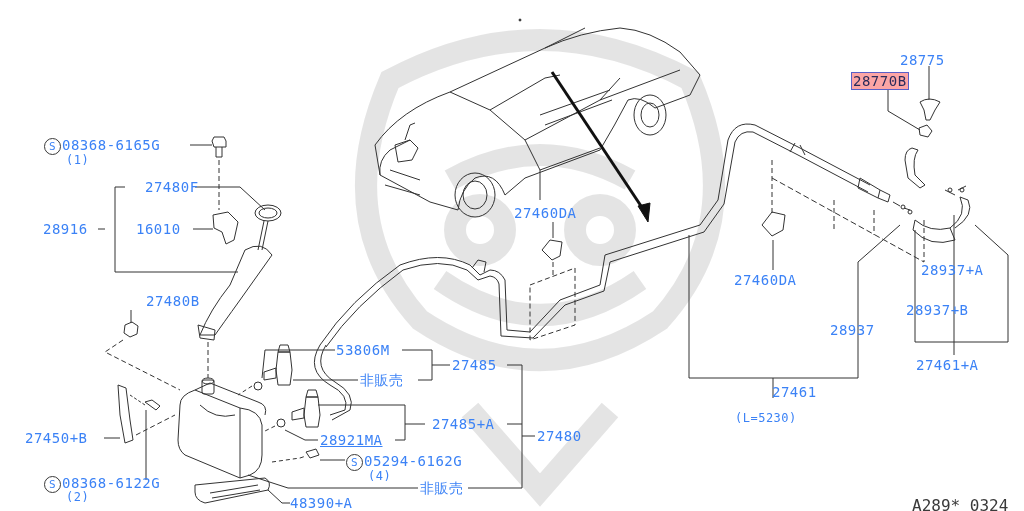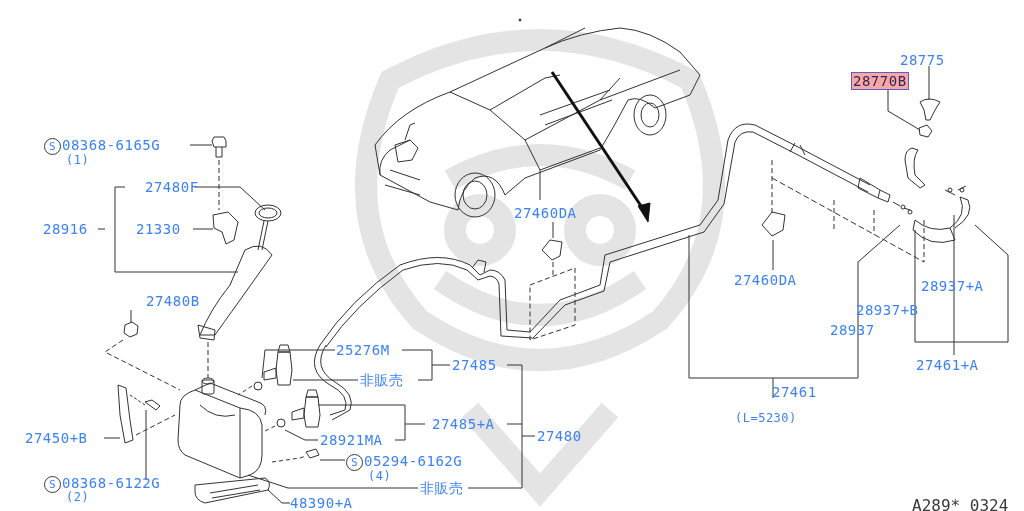--- a/index.html
+++ b/index.html
@@ -166,51 +166,51 @@
   </g>
 </svg>
 
 <div class="lbl" style="left:44px;top:137px;">
   <span class="s-circle">S</span><span>08368-6165G</span>
 </div>
 <div class="lbl small" style="left:66px;top:154px;">(1)</div>
 
 <div class="lbl" style="left:129px;top:179px;margin-left:16px;">27480F</div>
 <div class="lbl" style="left:43px;top:221px;">28916</div>
-<div class="lbl" style="left:136px;top:221px;">21330</div>
+<div class="lbl" style="left:136px;top:221px;">16010</div>
 <div class="lbl" style="left:98px;top:293px;margin-left:48px;">27480B</div>
 <div class="lbl" style="left:25px;top:430px;">27450+B</div>
 
 <div class="lbl" style="left:44px;top:475px;">
   <span class="s-circle">S</span><span>08368-6122G</span>
 </div>
 <div class="lbl small" style="left:66px;top:491px;">(2)</div>
 
 <div class="lbl" style="left:290px;top:495px;">48390+A</div>
 
-<div class="lbl" style="left:336px;top:342px;">25276M</div>
+<div class="lbl" style="left:336px;top:342px;">53806M</div>
 <div class="lbl" style="left:360px;top:372px;">非販売</div>
 <div class="lbl" style="left:452px;top:357px;">27485</div>
 <div class="lbl" style="left:432px;top:416px;">27485+A</div>
-<div class="lbl" style="left:320px;top:432px;">28921MA</div>
+<div class="lbl" style="left:320px;top:432px;text-decoration:underline;">28921MA</div>
 <div class="lbl" style="left:537px;top:428px;">27480</div>
 
 <div class="lbl" style="left:346px;top:453px;">
   <span class="s-circle">S</span><span>05294-6162G</span>
 </div>
 <div class="lbl small" style="left:368px;top:470px;">(4)</div>
 <div class="lbl" style="left:420px;top:480px;">非販売</div>
 
 <div class="lbl" style="left:514px;top:205px;">27460DA</div>
 <div class="lbl" style="left:734px;top:272px;">27460DA</div>
 
 <div class="lbl" style="left:900px;top:52px;">28775</div>
 <div class="lbl hl" style="left:851px;top:72px;">28770B</div>
 
-<div class="lbl" style="left:921px;top:278px;">28937+A</div>
-<div class="lbl" style="left:856px;top:302px;">28937+B</div>
+<div class="lbl" style="left:921px;top:262px;">28937+A</div>
+<div class="lbl" style="left:906px;top:302px;">28937+B</div>
 <div class="lbl" style="left:830px;top:322px;">28937</div>
 <div class="lbl" style="left:916px;top:357px;">27461+A</div>
 
 <div class="lbl" style="left:752px;top:384px;margin-left:20px;">27461</div>
 <div class="lbl small" style="left:735px;top:412px;">(L=5230)</div>
 
 <div class="ref" style="left:912px;top:496px;">A289* 0324</div>
 
 </body></html>

